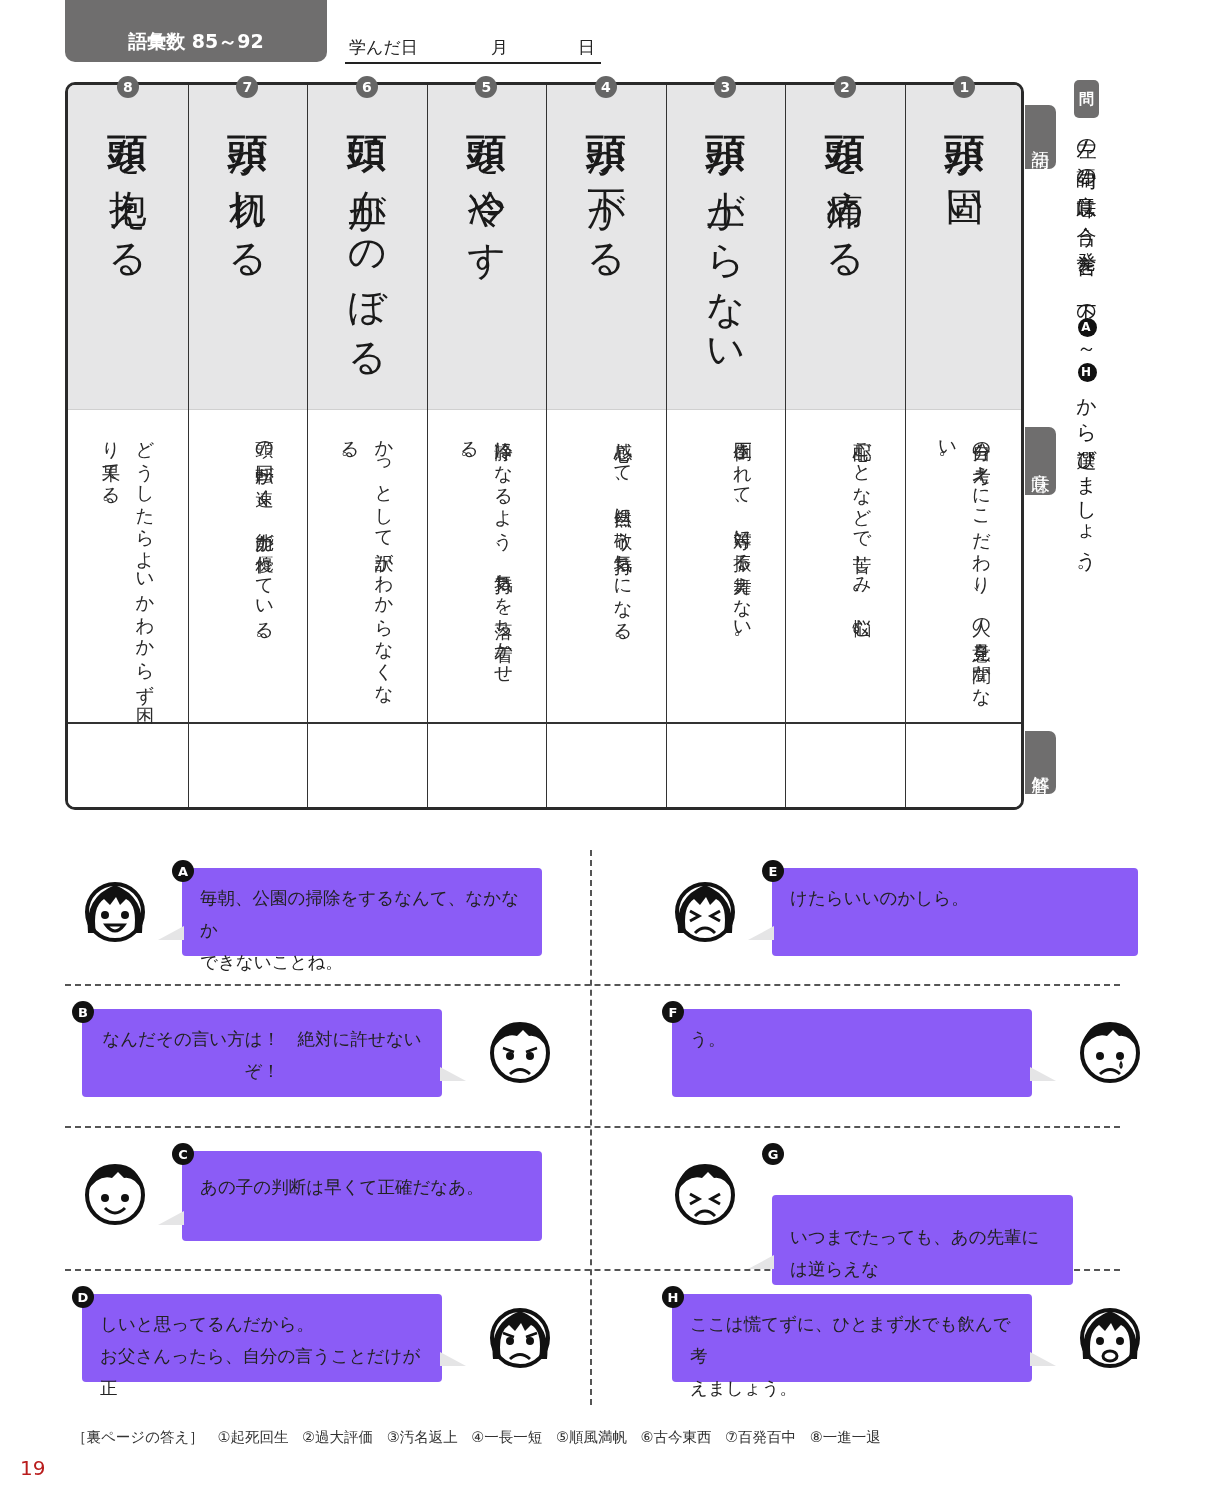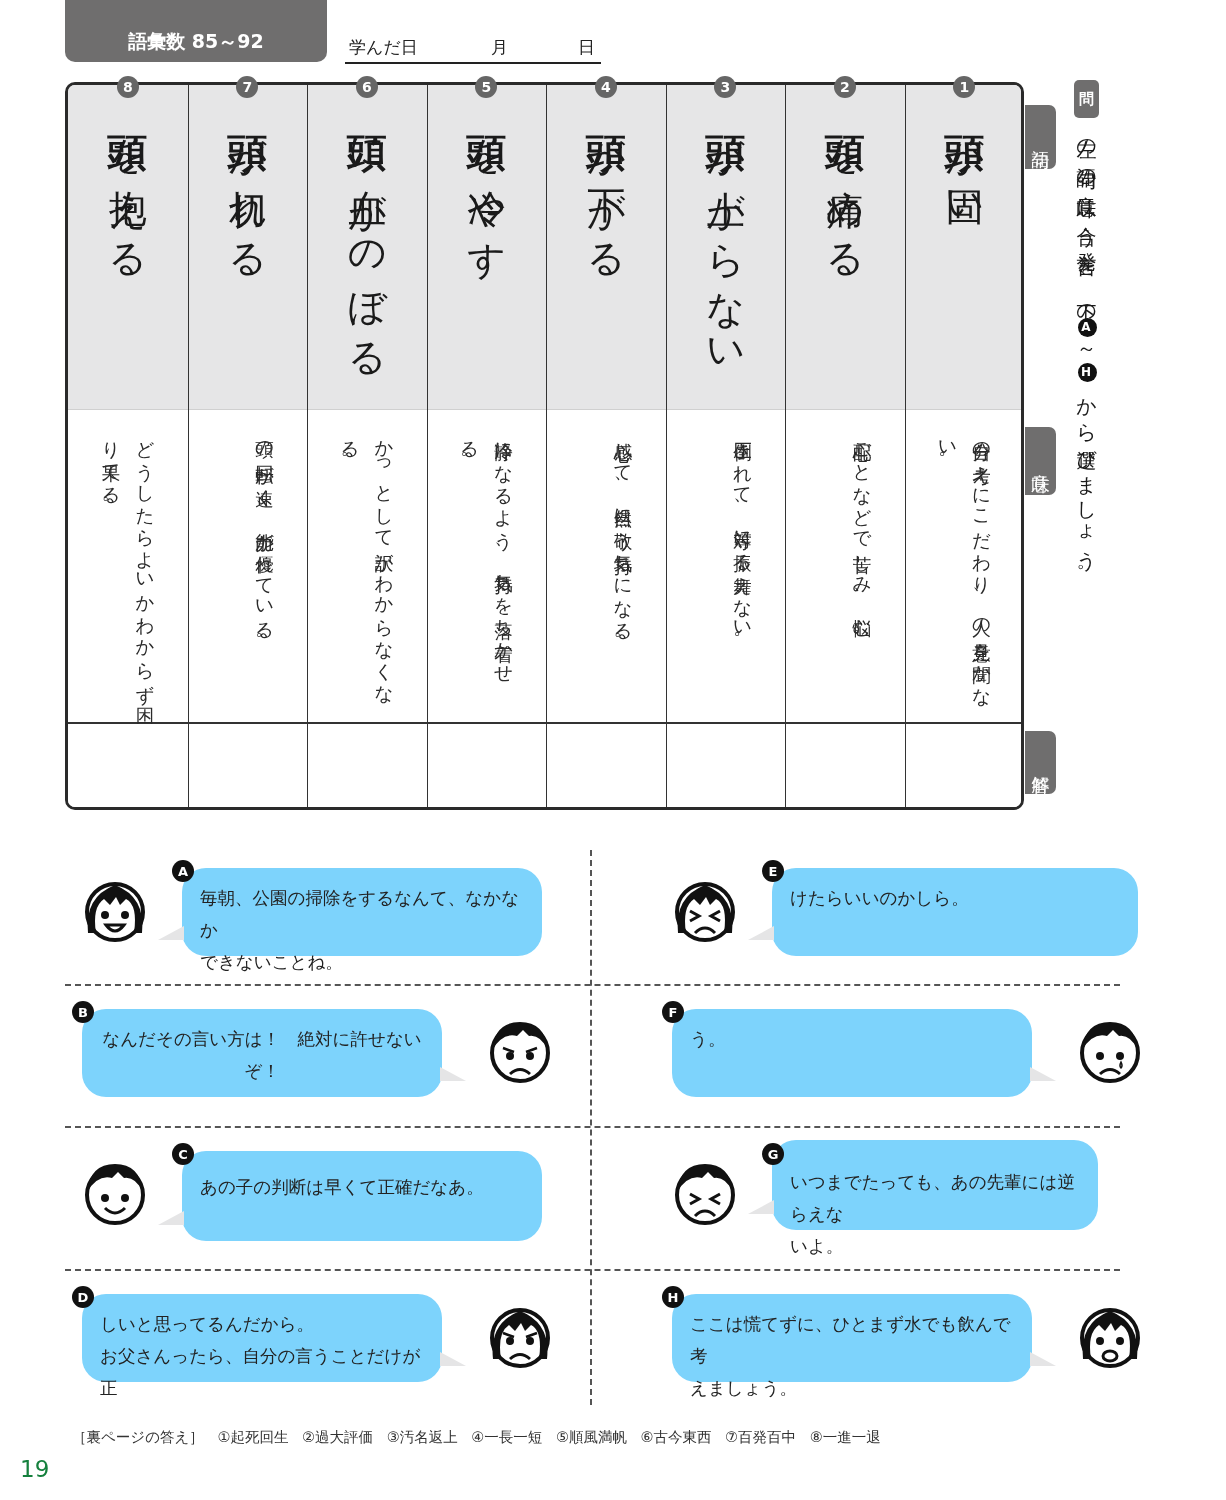--- a/index.html
+++ b/index.html
@@ -75,21 +75,21 @@
   .q-text .lbl {
     display: inline-block; width: 19px; height: 19px; border-radius: 50%;
     background: #111; color: #fff; font-size: 12px; font-weight: bold;
     text-align: center; line-height: 19px; writing-mode: horizontal-tb; margin: 2px 0;
   }
 
   .dash-h { position: absolute; height: 0; border-top: 2px dashed #555; }
   .dash-v { position: absolute; width: 0; border-left: 2px dashed #555; }
 
   .bubble {
-    position: absolute; background: #7dd3fc; border-radius: 24px;
+    position: absolute; background: #8b5cf6; border-radius: 4px;
     font-size: 17.5px; line-height: 32px; color: #222; padding: 16px 18px 12px 18px;
   }
   .bubble .tail { position: absolute; width: 0; height: 0; }
   .bubble .tail.left {
     left: -24px; bottom: 16px;
     border-top: 14px solid transparent; border-right: 26px solid #e5e5e6; border-bottom: 0 solid transparent;
   }
   .bubble .tail.right {
     right: -24px; bottom: 16px;
     border-top: 14px solid transparent; border-left: 26px solid #e5e5e6;
@@ -97,21 +97,21 @@
   .letter-badge {
     position: absolute; width: 22px; height: 22px; border-radius: 50%;
     background: #111; color: #fff; font-size: 13px; font-weight: bold;
     display: flex; align-items: center; justify-content: center;
   }
   .face { position: absolute; width: 70px; height: 70px; }
 
   .footer-answers {
     position: absolute; left: 72px; top: 1428px; font-size: 14.5px; color: #333; word-spacing: 9px;
   }
-  .page-num { position: absolute; left: 20px; top: 1456px; font-size: 23px; color: #15803d; text-align: right; }
+  .page-num { position: absolute; left: 20px; top: 1456px; font-size: 20px; color: #b91c1c; text-align: right; }
 </style>
 </head>
 <body>
 
 <div class="header-tab">
   <span>語彙数 85～92</span>
 </div>
 <div class="study-date">
   <span style="left:4px">学んだ日</span>
   <span style="left:146px">月</span>
@@ -317,21 +317,21 @@
       </div>
       <div class="letter-badge" style="left:662px;top:1001px;">F</div>
     </div>
     <div>
       <div class="face" style="left:670px;top:1158px;"><svg width="70" height="70" viewBox="0 0 70 70">
           <circle cx="35" cy="37" r="28" fill="#fff" stroke="#111" stroke-width="4"></circle>
           <path d="M7 34 Q10 6 35 6 Q60 6 63 34 Q55 18 44 20 L38 14 L32 20 Q18 16 7 34 Z" fill="#111"></path>
           <path d="M20 36 L29 41 L20 46 M50 36 L41 41 L50 46" stroke="#111" stroke-width="3" fill="none"></path>
           <path d="M25 58 Q35 48 45 58" stroke="#111" stroke-width="3" fill="none"></path>
         </svg></div>
-      <div class="bubble" style="left:772px;top:1140px;width:326px;height:90px;padding-top:26px;">
+      <div class="bubble" style="left:772px;top:1195px;width:301px;height:90px;padding-top:26px;">
         <span class="tail left"></span>
         <div>いつまでたっても、あの先輩には逆らえな</div>
         <div>いよ。</div>
       </div>
       <div class="letter-badge" style="left:762px;top:1143px;">G</div>
     </div>
     <div>
       <div class="face" style="left:1075px;top:1301px;"><svg width="70" height="70" viewBox="0 0 70 70">
           <circle cx="35" cy="37" r="28" fill="#fff" stroke="#111" stroke-width="4"></circle>
           <path d="M8 58 Q4 22 35 10 Q66 22 62 58 L54 58 Q58 30 46 24 L40 30 L36 22 L30 30 L24 24 Q12 32 16 58 Z" fill="#111"></path>

